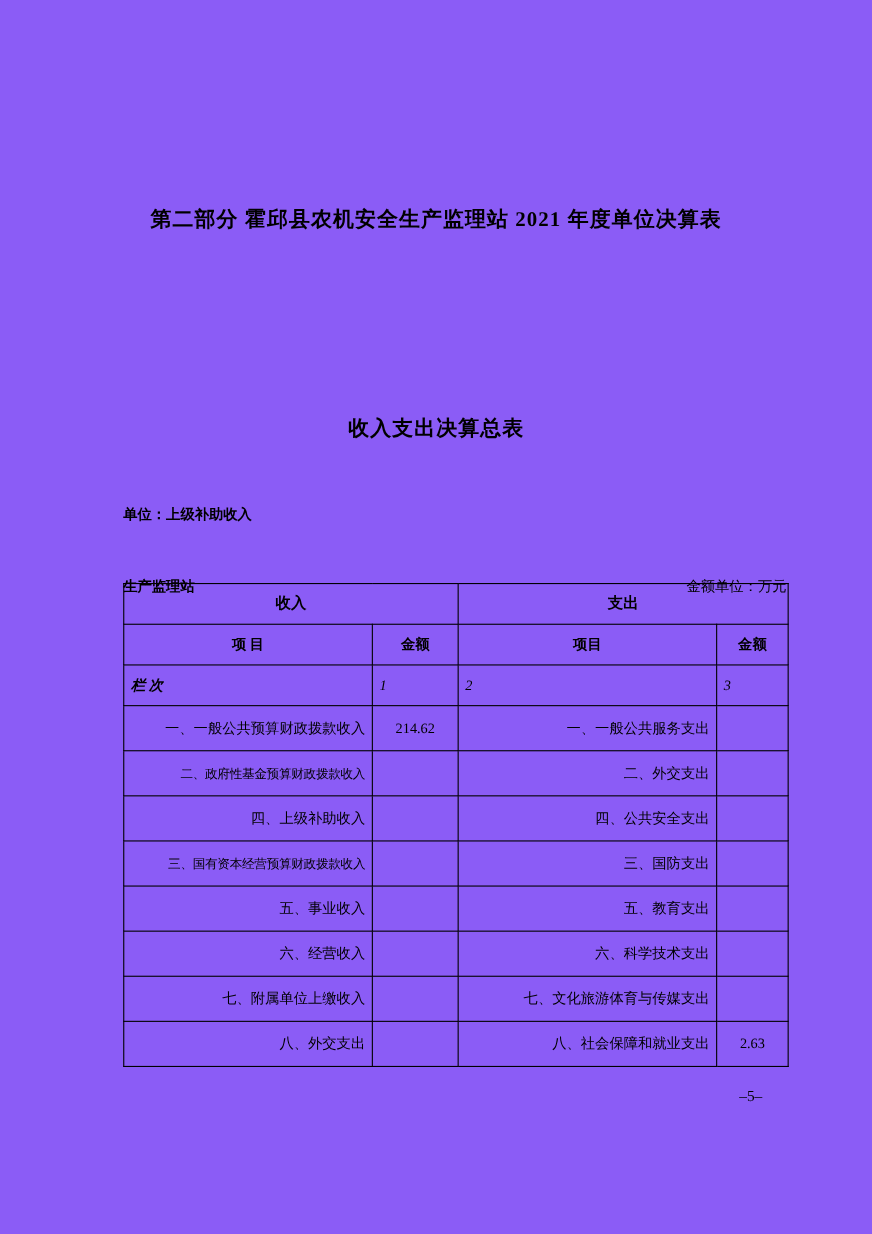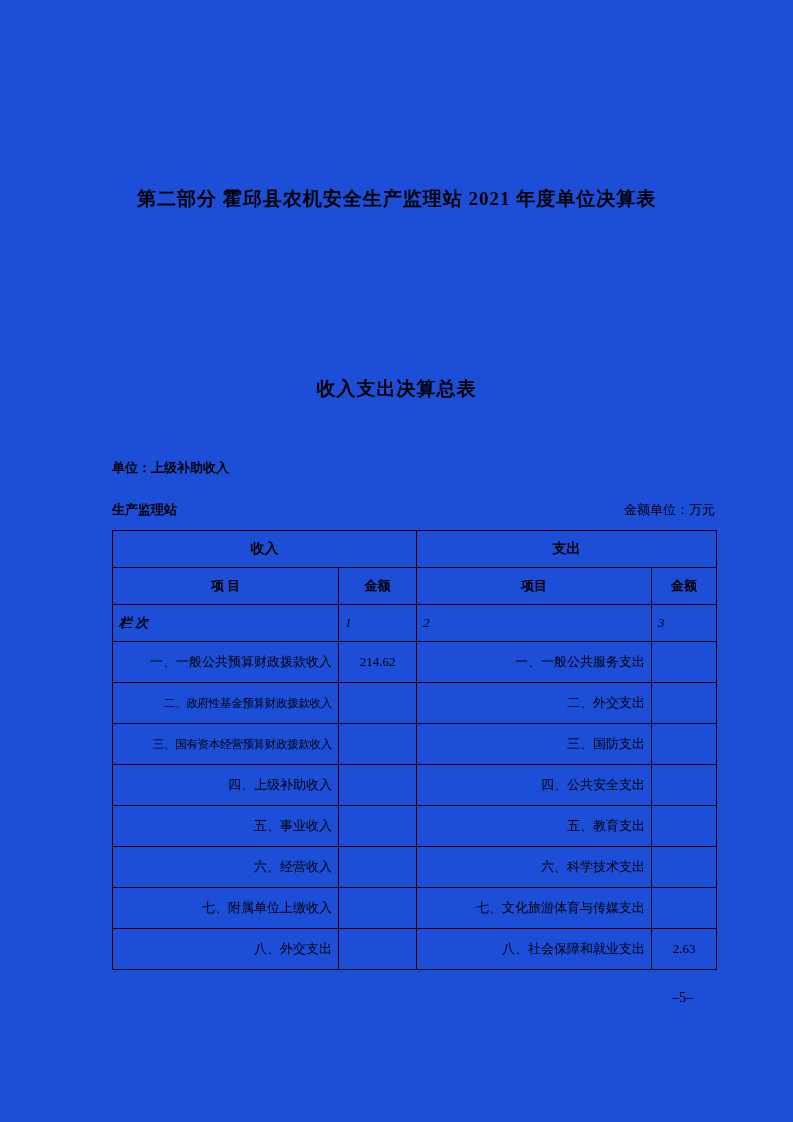--- a/index.html
+++ b/index.html
@@ -1,20 +1,20 @@
 <!DOCTYPE html>
 <html><head>
 <meta charset="utf-8">
 <style>
   html,body{margin:0;padding:0;background:#e8e8e8;}
   .page{
     position:relative;
     width:793px;height:1122px;
     margin:0 auto;
-    background:#1d4ed8;
+    background:#8b5cf6;
     font-family:"Liberation Serif","DejaVu Sans",sans-serif;
     color:#000;
     overflow:hidden;
   }
   .doc-title{
     position:absolute;top:186px;left:0;width:100%;
     text-align:center;
     font-size:19px;font-weight:bold;
     margin:0;letter-spacing:1px;
   }
@@ -26,21 +26,21 @@
   }
   .table-no{
     position:absolute;top:419px;left:112px;right:78px;
     text-align:right;font-size:13px;
   }
   .unit-line1{
     position:absolute;top:459px;left:112px;
     font-size:13px;font-weight:bold;
   }
   .meta-row{
-    position:absolute;top:501px;left:112px;right:78px;
+    position:absolute;top:524px;left:112px;right:78px;
     display:flex;justify-content:space-between;
     font-size:13px;font-weight:bold;
   }
   .meta-row .amount-unit{font-weight:normal;}
   table.main-table{
     position:absolute;top:530px;left:112px;
     width:604px;
     border-collapse:collapse;
     table-layout:fixed;
     padding-left:48px;
@@ -114,29 +114,29 @@
         <td class="item">一、一般公共服务支出</td>
         <td class="num"></td>
       </tr>
       <tr>
         <td class="item compact">二、政府性基金预算财政拨款收入</td>
         <td class="num"></td>
         <td class="item">二、外交支出</td>
         <td class="num"></td>
       </tr>
       <tr>
+        <td class="item">四、上级补助收入</td>
+        <td class="num"></td>
+        <td class="item">四、公共安全支出</td>
+        <td class="num"></td>
+      </tr>
+      <tr>
         <td class="item compact">三、国有资本经营预算财政拨款收入</td>
         <td class="num"></td>
         <td class="item">三、国防支出</td>
-        <td class="num"></td>
-      </tr>
-      <tr>
-        <td class="item">四、上级补助收入</td>
-        <td class="num"></td>
-        <td class="item">四、公共安全支出</td>
         <td class="num"></td>
       </tr>
       <tr>
         <td class="item">五、事业收入</td>
         <td class="num"></td>
         <td class="item">五、教育支出</td>
         <td class="num"></td>
       </tr>
       <tr>
         <td class="item">六、经营收入</td>

